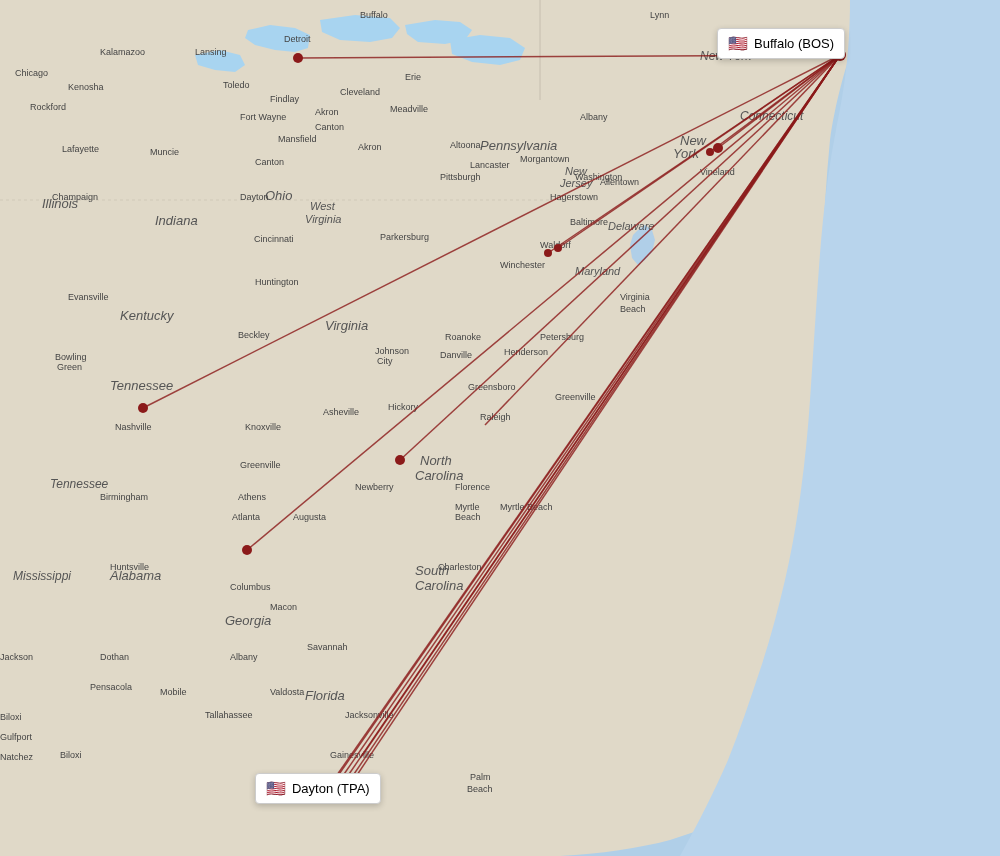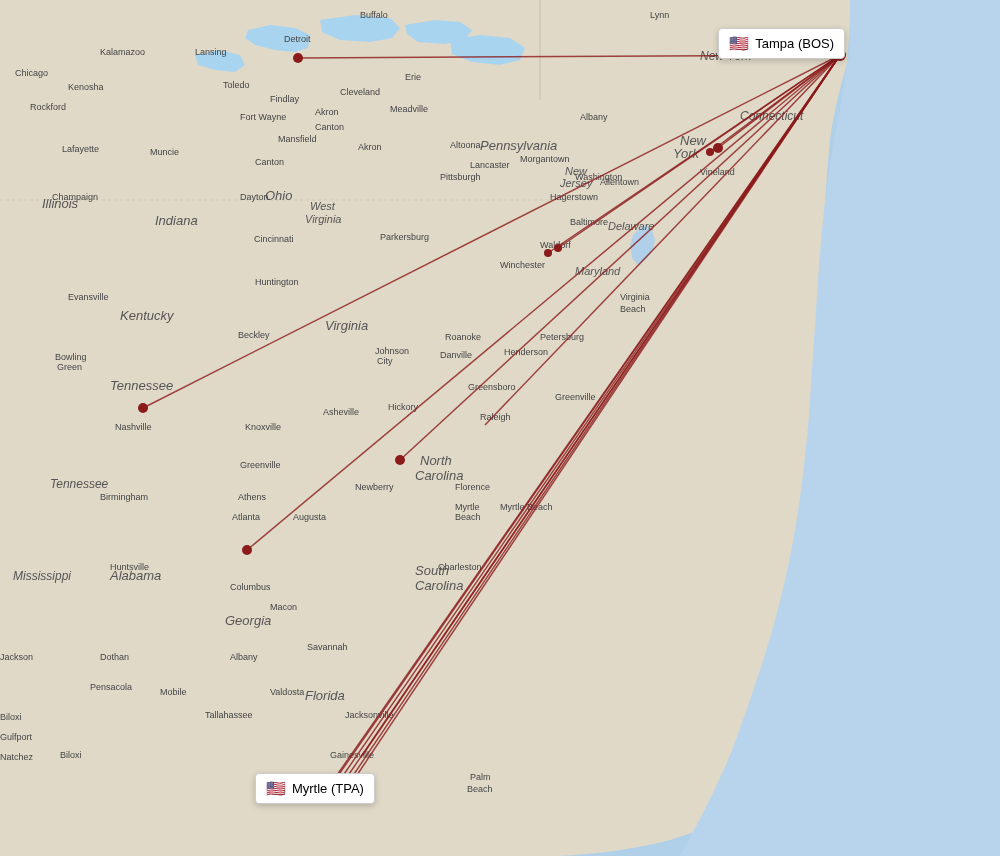--- a/index.html
+++ b/index.html
@@ -397,20 +397,20 @@
 
     <circle cx="298" cy="58" r="5" fill="#8b1a1a"></circle>
 
     <circle cx="840" cy="55" r="6" fill="#8b1a1a"></circle>
 
     <circle cx="340" cy="783" r="5" fill="#8b1a1a"></circle>
   </svg>
 
   <div class="airport-label" id="boston-label" style="top:28px; right:155px;">
     <span class="flag">🇺🇸</span>
-    <span>Tampa (BOS)</span>
+    <span>Buffalo (BOS)</span>
   </div>
 
   <div class="airport-label" id="tampa-label" style="bottom:52px; left:255px;">
     <span class="flag">🇺🇸</span>
-    <span>Myrtle (TPA)</span>
+    <span>Dayton (TPA)</span>
   </div>
 </div>
 
 </body></html>

